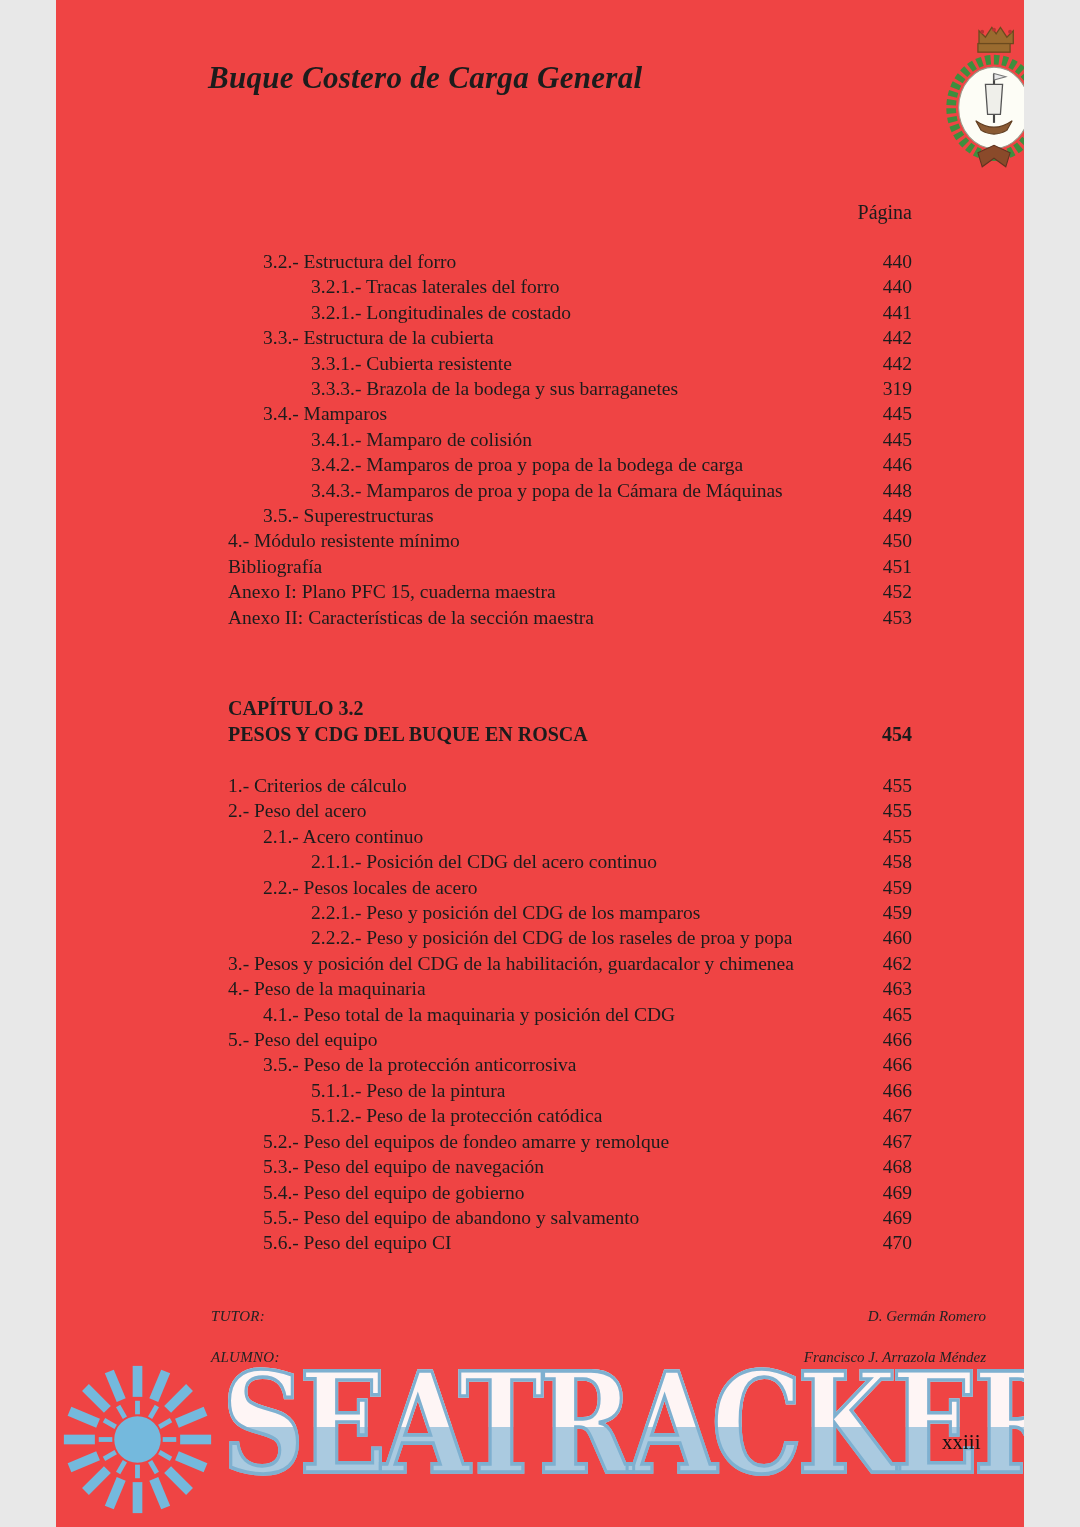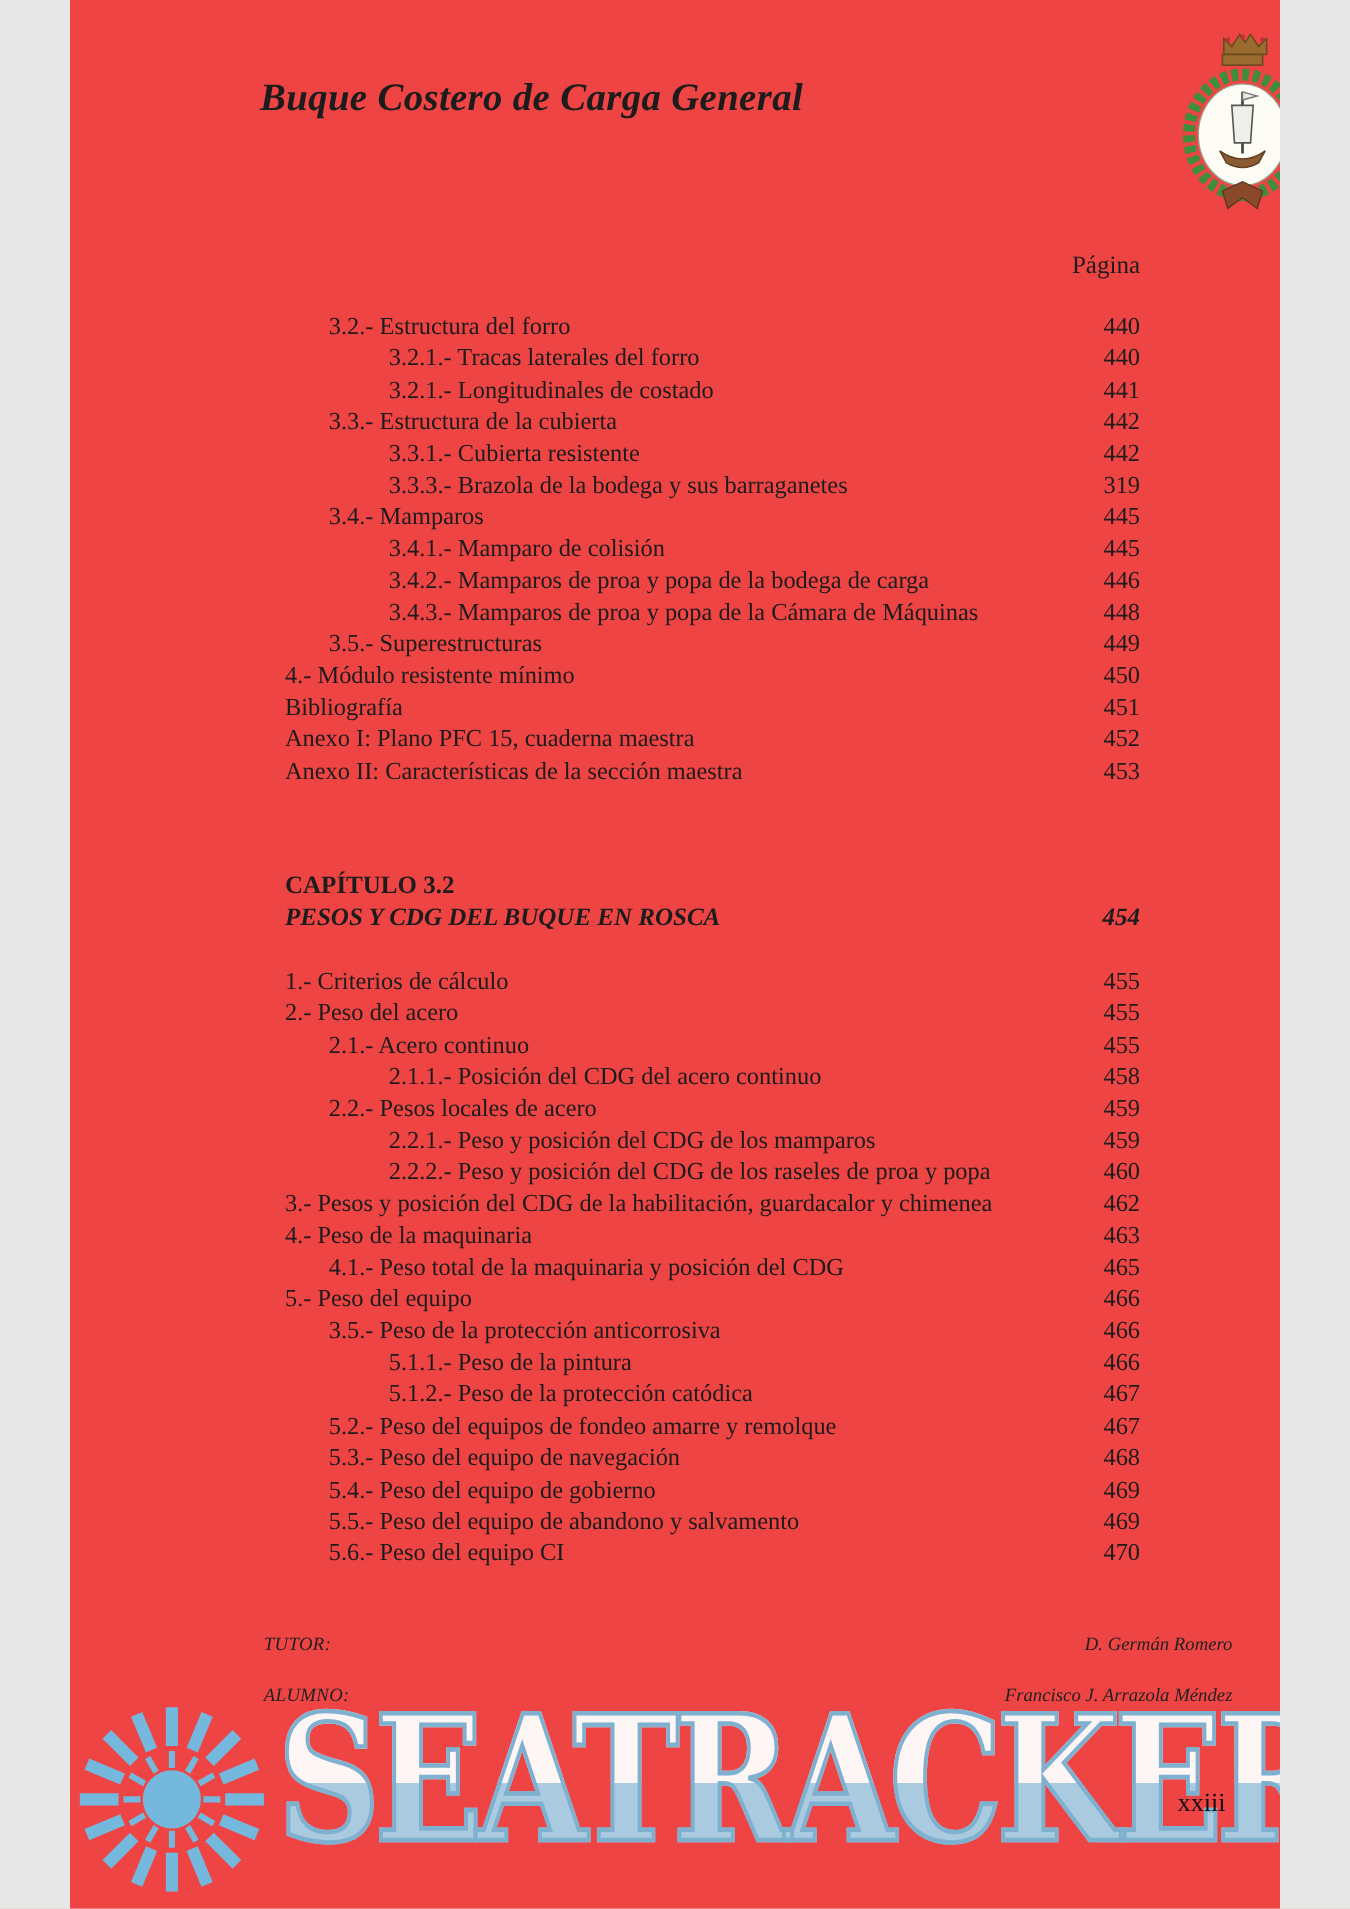--- a/index.html
+++ b/index.html
@@ -31,21 +31,21 @@
   }
   .toc-row .toc-label{flex:0 1 auto;overflow:hidden;}
   .toc-row .toc-page{flex:0 0 auto;padding-left:12px;}
   .indent-0{padding-left:0;}
   .indent-1{padding-left:35px;font-family:Liberation Serif, serif;}
   .indent-2{padding-left:83px;}
   .chapter{
     position:absolute;left:172px;right:112px;top:696px;
     font-weight:bold;font-size:20px;line-height:25.5px;
   }
-  .chapter-line2{display:flex;justify-content:space-between;align-items:flex-start;font-style:italic;}
+  .chapter-line2{display:flex;justify-content:space-between;align-items:flex-start;}
   .footer{
     position:absolute;left:155px;width:775px;top:1308px;
     font-size:15px;font-style:italic;color:#222;
   }
   .footer-row{display:flex;justify-content:space-between;margin-bottom:24px;}
   .footer-label{letter-spacing:0.3px;}
   .watermark{
     position:absolute;left:0;right:0;bottom:8px;height:170px;
     z-index:1;pointer-events:none;
   }

